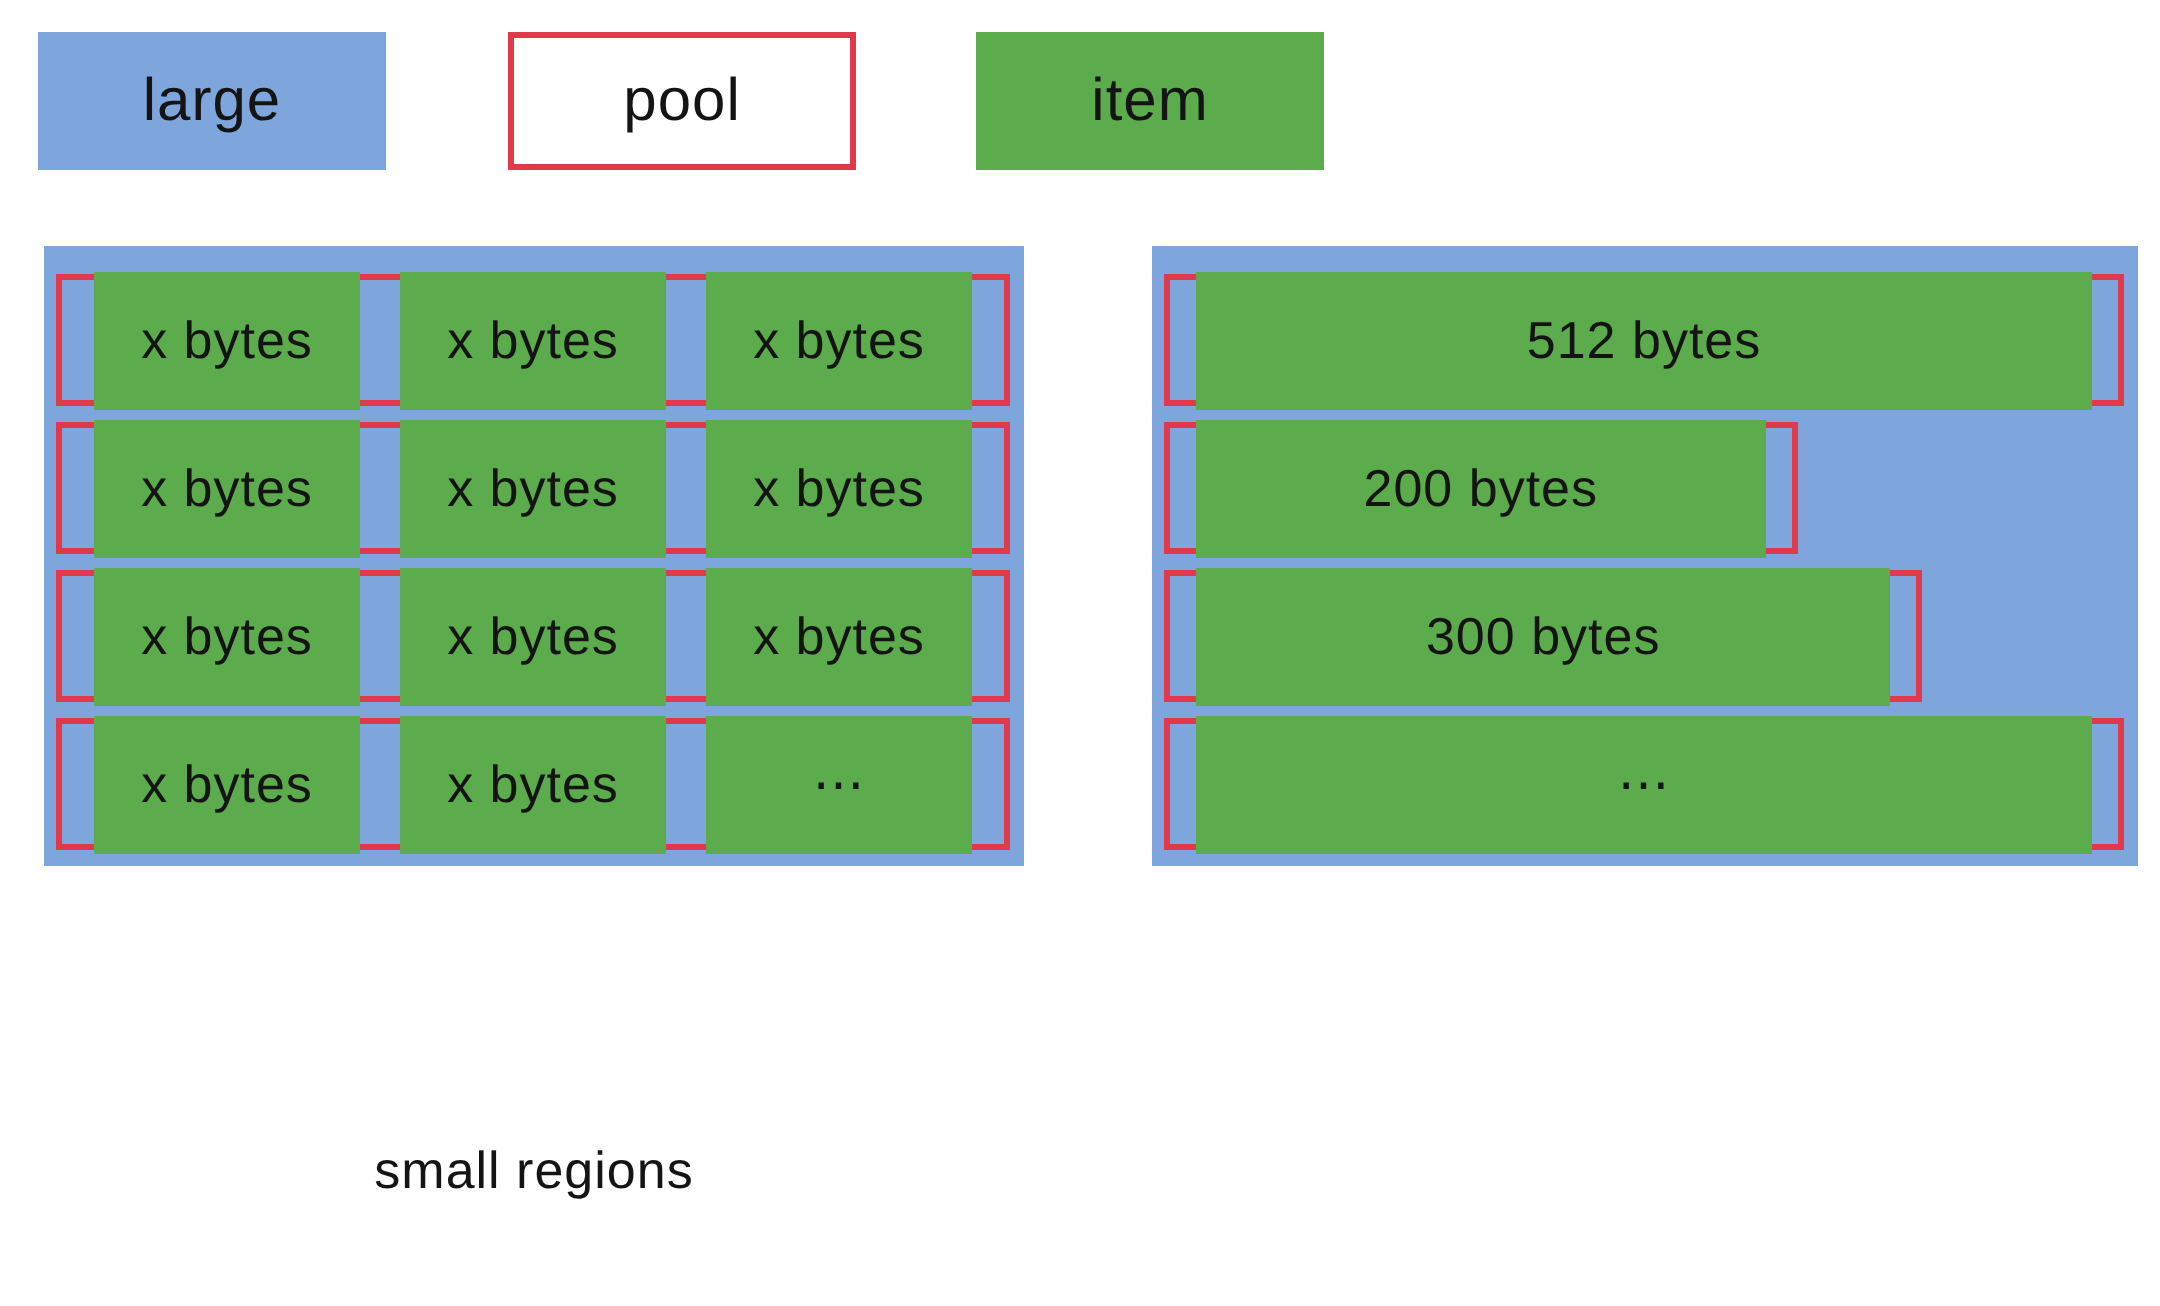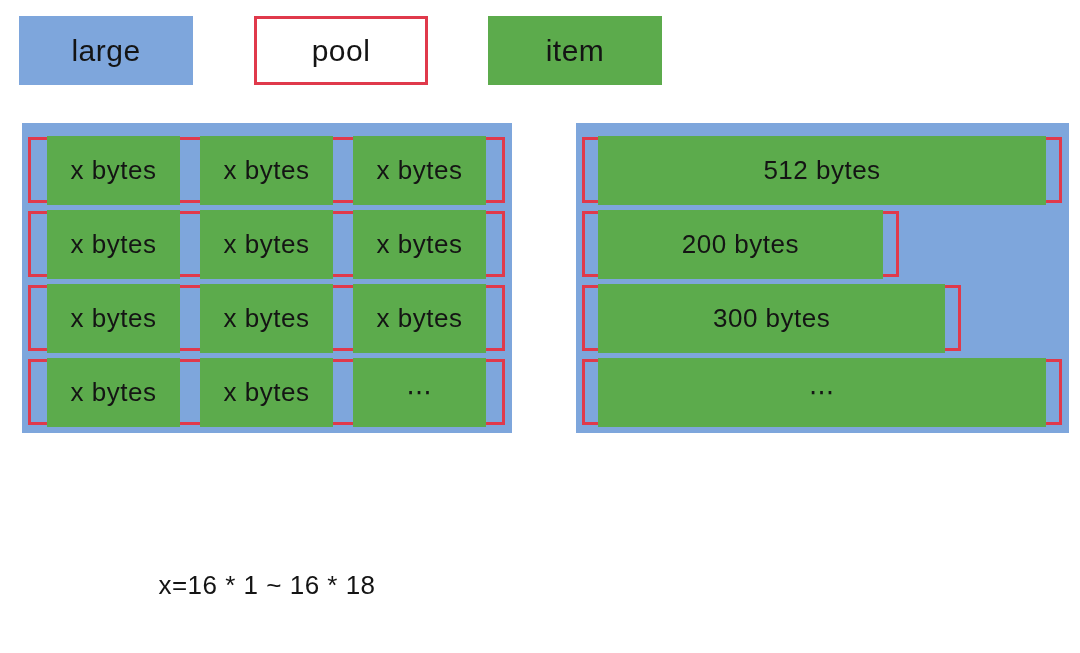--- a/index.html
+++ b/index.html
@@ -130,16 +130,16 @@
     </div>
     <div class="pool pool-w79">
       <div class="item">300 bytes</div>
     </div>
     <div class="pool pool-w100">
       <div class="item">⋯</div>
     </div>
   </div>
 
   <div class="caption caption-left">
-    <div>x=16 * 1 ~ 16 * 18</div>
+    <div>small regions</div>
   </div>
 
 </div>
 
 </body></html>

